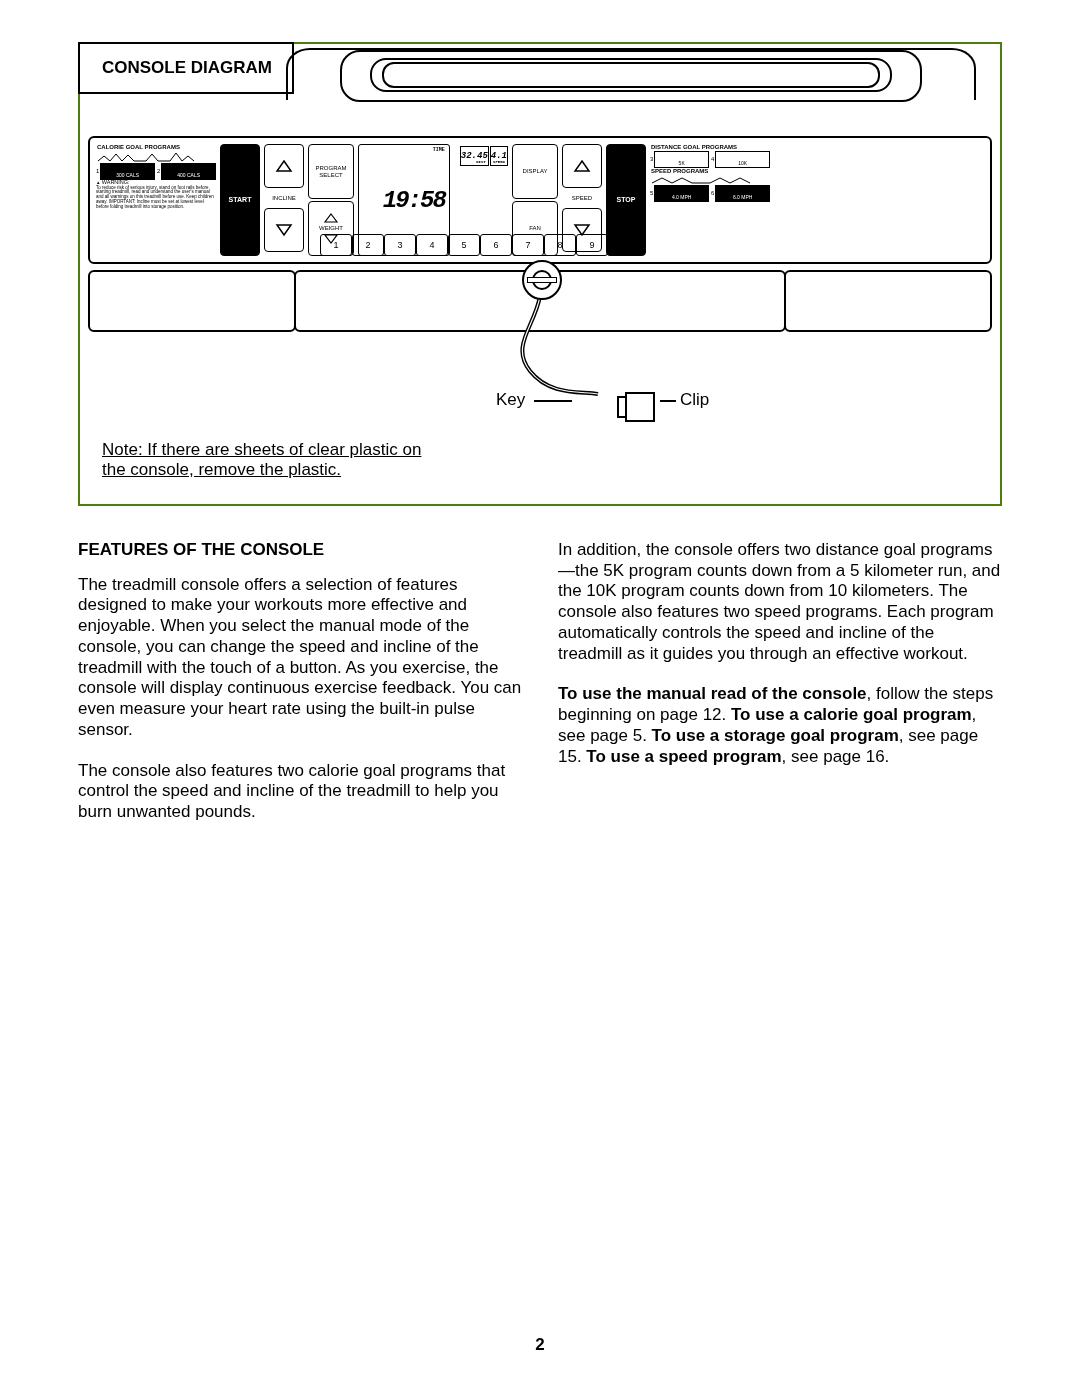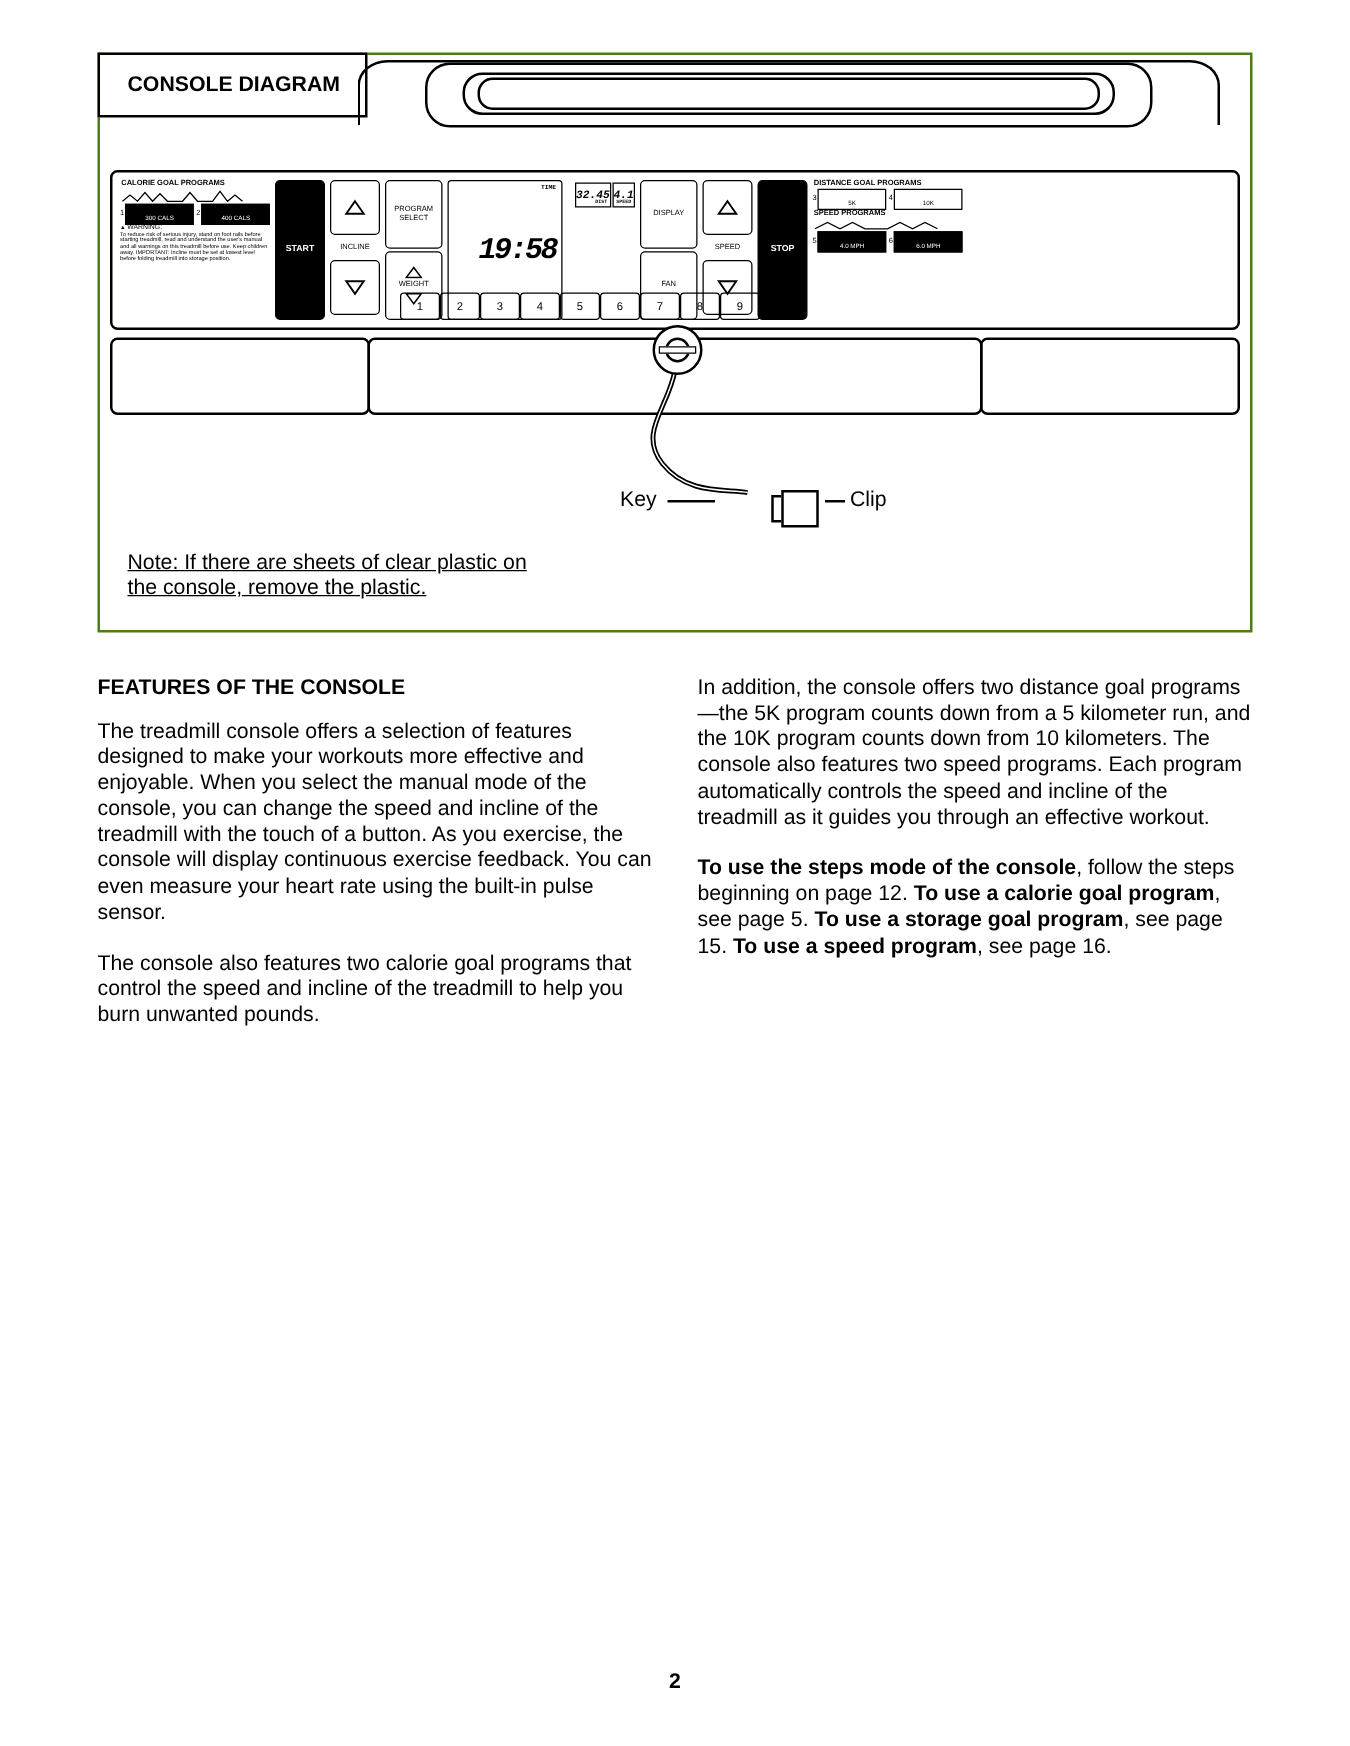--- a/index.html
+++ b/index.html
@@ -267,19 +267,19 @@
 
   <div class="content">
     <div class="col">
       <h3>FEATURES OF THE CONSOLE</h3>
       <p>The treadmill console offers a selection of features designed to make your workouts more effective and enjoyable. When you select the manual mode of the console, you can change the speed and incline of the treadmill with the touch of a button. As you exercise, the console will display continuous exercise feedback. You can even measure your heart rate using the built-in pulse sensor.</p>
       <p>The console also features two calorie goal programs that control the speed and incline of the treadmill to help you burn unwanted pounds.</p>
     </div>
     <div class="col">
       <p>In addition, the console offers two distance goal programs—the 5K program counts down from a 5 kilometer run, and the 10K program counts down from 10 kilometers. The console also features two speed programs. Each program automatically controls the speed and incline of the treadmill as it guides you through an effective workout.</p>
       <p>
-        <b>To use the steps mode of the console</b><span>, follow the steps beginning on page 12. </span><b>To use a calorie goal program</b><span>, see page 5. </span><b>To use a storage goal program</b><span>, see page 15. </span><b>To use a speed program</b><span>, see page 16.</span>
+        <b>To use the manual read of the console</b><span>, follow the steps beginning on page 12. </span><b>To use a calorie goal program</b><span>, see page 5. </span><b>To use a storage goal program</b><span>, see page 15. </span><b>To use a speed program</b><span>, see page 16.</span>
       </p>
     </div>
   </div>
 
   <div class="pagenum">2</div>
 </div>
 
 </body></html>

